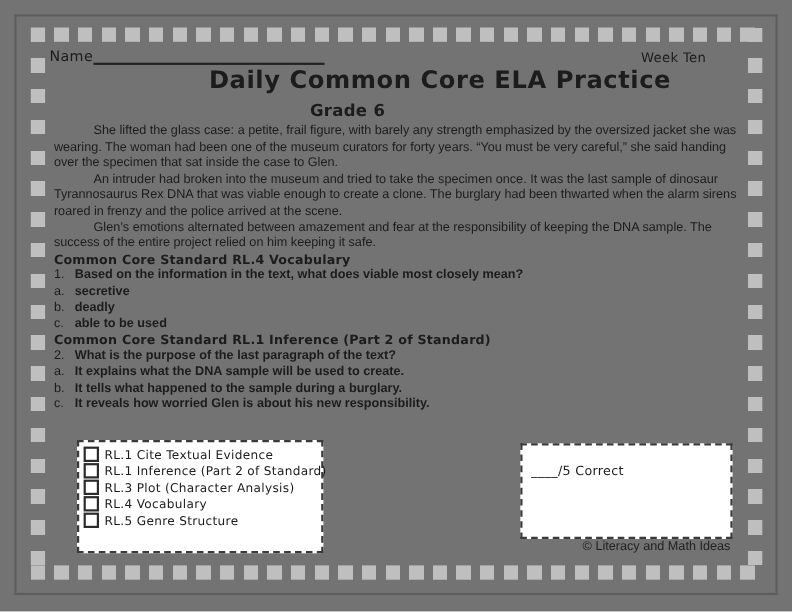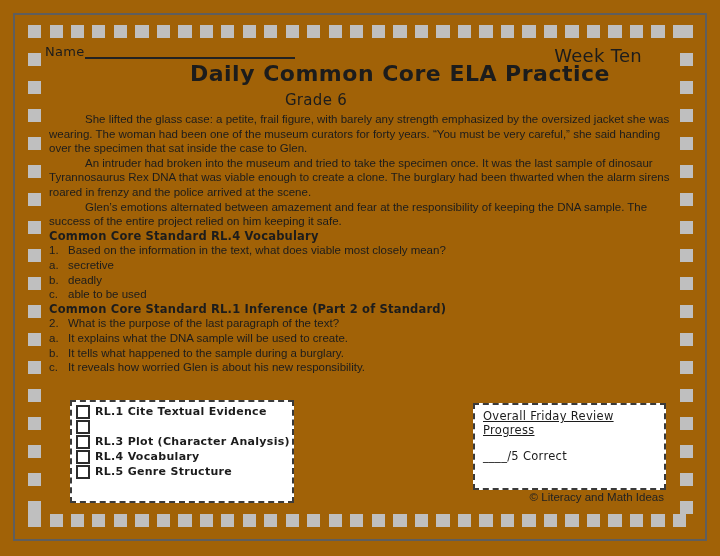--- a/index.html
+++ b/index.html
@@ -2,21 +2,21 @@
 <html style="--frame-square: #bfbfbf; --page-border: #5e5e5e; --text: #1c1c1c;"><head>
 <meta charset="utf-8">
 <style>
   :root{
     --frame-square:#bfbfbf;
     --page-border:#5e5e5e;
     --text:#1c1c1c;
   }
   html,body{margin:0;padding:0;background:#ffffff;}
   #page{
-    position:relative;width:720px;height:556px;background:#a16207;overflow:hidden;
+    position:relative;width:720px;height:556px;background:#737373;overflow:hidden;
     font-family:"Liberation Sans",sans-serif;color:var(--text);
   }
   
   .frame{
     position:absolute;left:13px;top:13px;width:694px;height:528px;
     border:2px solid var(--page-border);box-sizing:border-box;
   }
   
   .sq{position:absolute;}
   .sq-top{left:28px;top:25px;width:664px;height:13px;
@@ -25,41 +25,41 @@
     background:repeating-linear-gradient(to right,var(--frame-square) 0 13px,transparent 13px 21.5px);}
   .sq-left{left:28px;top:25px;width:13px;height:490px;
     background:repeating-linear-gradient(to bottom,var(--frame-square) 0 13px,transparent 13px 28px);}
   .sq-right{left:680px;top:25px;width:13px;height:490px;
     background:repeating-linear-gradient(to bottom,var(--frame-square) 0 13px,transparent 13px 28px);}
 
   .hand{font-family:"DejaVu Sans",sans-serif;letter-spacing:.3px;}
 
   .name-row{position:absolute;left:45px;top:42px;display:flex;align-items:flex-end;font-size:13px;}
   .name-blank{display:inline-block;width:210px;height:15px;border-bottom:2px solid #222;}
-  .week{position:absolute;right:78px;top:45px;font-size:18px;}
+  .week{position:absolute;right:78px;top:45px;font-size:12px;}
 
   .doc-title{position:absolute;left:0;width:720px;top:61px;text-align:center;
     font-size:22px;font-weight:bold;letter-spacing:.5px;padding-left:40px;}
   .doc-subtitle{position:absolute;left:0;width:632px;top:91px;text-align:center;
-    font-size:15px;font-weight:normal;}
+    font-size:15px;font-weight:bold;}
 
   .body-text{position:absolute;left:49px;top:112px;width:626px;font-size:11.5px;line-height:14.6px;}
   .day{font-weight:bold;text-decoration:underline;}
   p.para{margin:0;text-indent:36px;}
 
   .section{}
   .section-heading{font-size:11.5px;font-weight:bold;letter-spacing:.2px;}
   .q-row{display:flex;}
   .q-num{flex:0 0 19px;}
-  .q-text{flex:1;}
+  .q-text{flex:1;font-weight:bold;}
 
   .dash-box{position:absolute;border:2px dashed #3a3a3a;box-sizing:border-box;background:#fff;}
   .standards-box{left:70px;top:400px;width:224px;height:103px;padding:3px 6px 0 4px;}
   .box-title{font-size:11.5px;text-decoration:underline;margin-bottom:1px;}
-  .std-row{display:flex;align-items:flex-start;height:15px;font-weight:bold;}
+  .std-row{display:flex;align-items:flex-end;height:15px;}
   .checkbox{flex:0 0 auto;width:10px;height:10px;border:2px solid #2b2b2b;background:#fff;margin:0 5px 0 0;}
   .std-label{font-size:11px;white-space:nowrap;}
 
   .progress-box{left:473px;top:403px;width:193px;height:87px;padding:4px 8px;}
   .score-line{margin-top:12px;font-size:11.5px;}
 
   .footer{position:absolute;top:491px;right:56px;
     font-family:Liberation Sans, sans-serif;font-size:11.5px;color:#222;}
 </style>
 </head>
@@ -128,35 +128,35 @@
     </div>
   </div>
 
   <div class="dash-box standards-box hand">
     <div class="std-row">
       <span class="checkbox"></span>
       <span class="std-label">RL.1 Cite Textual Evidence</span>
     </div>
     <div class="std-row">
       <span class="checkbox"></span>
+      <span class="std-label">RL.1 Inference (Part 2 of Standard)</span>
     </div>
     <div class="std-row">
       <span class="checkbox"></span>
       <span class="std-label">RL.3 Plot (Character Analysis)</span>
     </div>
     <div class="std-row">
       <span class="checkbox"></span>
       <span class="std-label">RL.4 Vocabulary</span>
     </div>
     <div class="std-row">
       <span class="checkbox"></span>
       <span class="std-label">RL.5 Genre Structure</span>
     </div>
   </div>
 
   <div class="dash-box progress-box hand">
-    <div class="box-title">Overall Friday Review Progress</div>
     <div class="score-line">____/5 Correct</div>
   </div>
 
   <div class="footer">© Literacy and Math Ideas</div>
 
 </div>
 
 </body></html>

